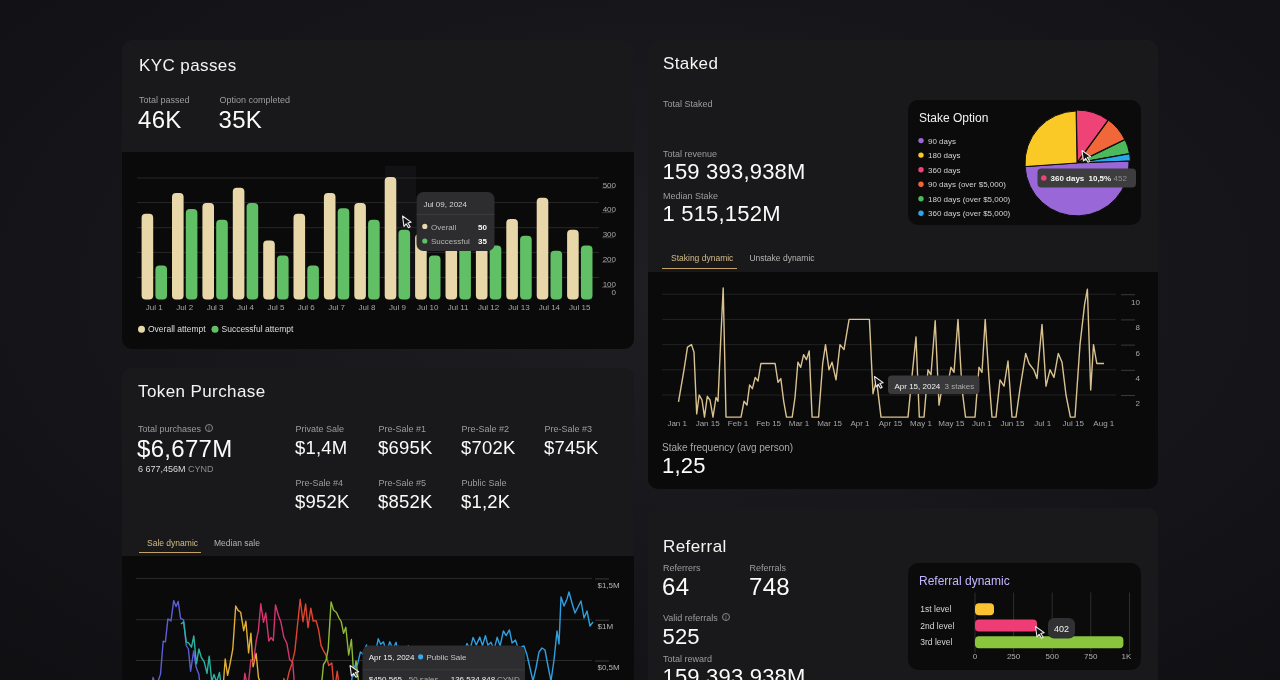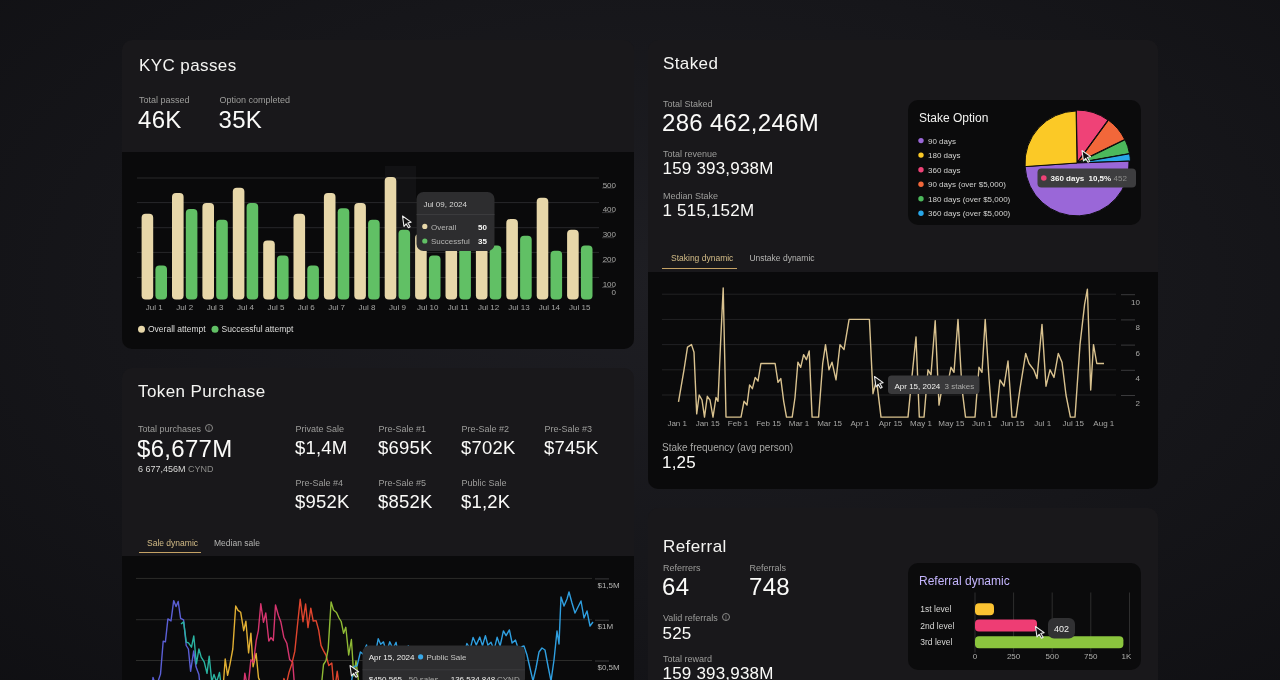--- a/index.html
+++ b/index.html
@@ -8,21 +8,21 @@
     font-family:"Liberation Sans", sans-serif;
     background: radial-gradient(95% 100% at 52% 42%, #1e1e23 0%, #16161a 45%, #0c0c0f 100%);
     position:relative;
   }
   .card { position:absolute; background:#19181b; border-radius:10px; }
   .dark { position:absolute; background:#0a0a0b; }
   .panel { position:absolute; background:#0b0b0c; border-radius:10px; }
   .title { position:absolute; color:#f4f4f2; font-size:17px; letter-spacing:0.4px; }
   .lbl { position:absolute; color:#9d9d9b; font-size:9px; }
   .big { position:absolute; color:#fbfbf9; font-size:24px; letter-spacing:0.3px; }
-  .mid { position:absolute; color:#fbfbf9; font-size:17px; letter-spacing:0.2px; }
+  .mid { position:absolute; color:#fbfbf9; font-size:22px; letter-spacing:0.2px; }
   .sub { position:absolute; font-size:9px; }
   svg { position:absolute; display:block; }
   .tabs { position:absolute; font-size:8.5px; }
   #token .mid { font-size:18.5px; }
   .tab-on { color:#d3bc87; }
   .tab-off { color:#b4b4b2; }
   .ico { display:inline-block; width:8px; height:8px; border:1px solid #8a8a88; border-radius:50%; color:#8a8a88; font-size:6.5px; text-align:center; line-height:8px; vertical-align:1px; margin-left:4px; }
 </style>
 </head>
 <body>
@@ -100,21 +100,20 @@
 <circle cx="19.5" cy="177.3" r="3.5" fill="#e7d7a9"></circle>
 <text x="26" y="180.3" fill="#dededc" font-size="8.5">Overall attempt</text>
 <circle cx="93" cy="177.3" r="3.5" fill="#61c065"></circle>
 <text x="99.5" y="180.3" fill="#dededc" font-size="8.5">Successful attempt</text>
   </svg>
 </div>
 
 <div class="card" id="staking" style="left:648px; top:40px; width:510px; height:449px;">
   <div class="title" style="left:15px; top:14.2px;">Staked</div>
   <div class="lbl" style="left:15px; top:58.5px;">Total Staked</div>
-  <div class="big" style="left:14px; top:68.7px;">286 462,246M</div>
   <div class="lbl" style="left:15px; top:108.5px;">Total revenue</div>
   <div class="mid" style="left:14.5px; top:119.4px;">159 393,938M</div>
   <div class="lbl" style="left:15px; top:151.2px;">Median Stake</div>
   <div class="mid" style="left:14.5px; top:161.3px;">1 515,152M</div>
   <div class="panel" style="left:260px; top:59.5px; width:233px; height:125px;">
     <div style="position:absolute; left:11px; top:11.3px; color:#f2f2f0; font-size:12px;">Stake Option</div>
   </div>
   <svg width="510" height="200" style="left:0; top:0;" viewBox="0 0 510 200">
 <path d="M429.3,122 L428.4,70.1 A52,52 0 0 1 459.9,80 Z" fill="#ef4277" stroke="#0b0b0c" stroke-width="1"></path>
 <path d="M429.9,122.2 L460.5,80.2 A52,52 0 0 1 476.7,99.4 Z" fill="#f2673a" stroke="#0b0b0c" stroke-width="1"></path>

